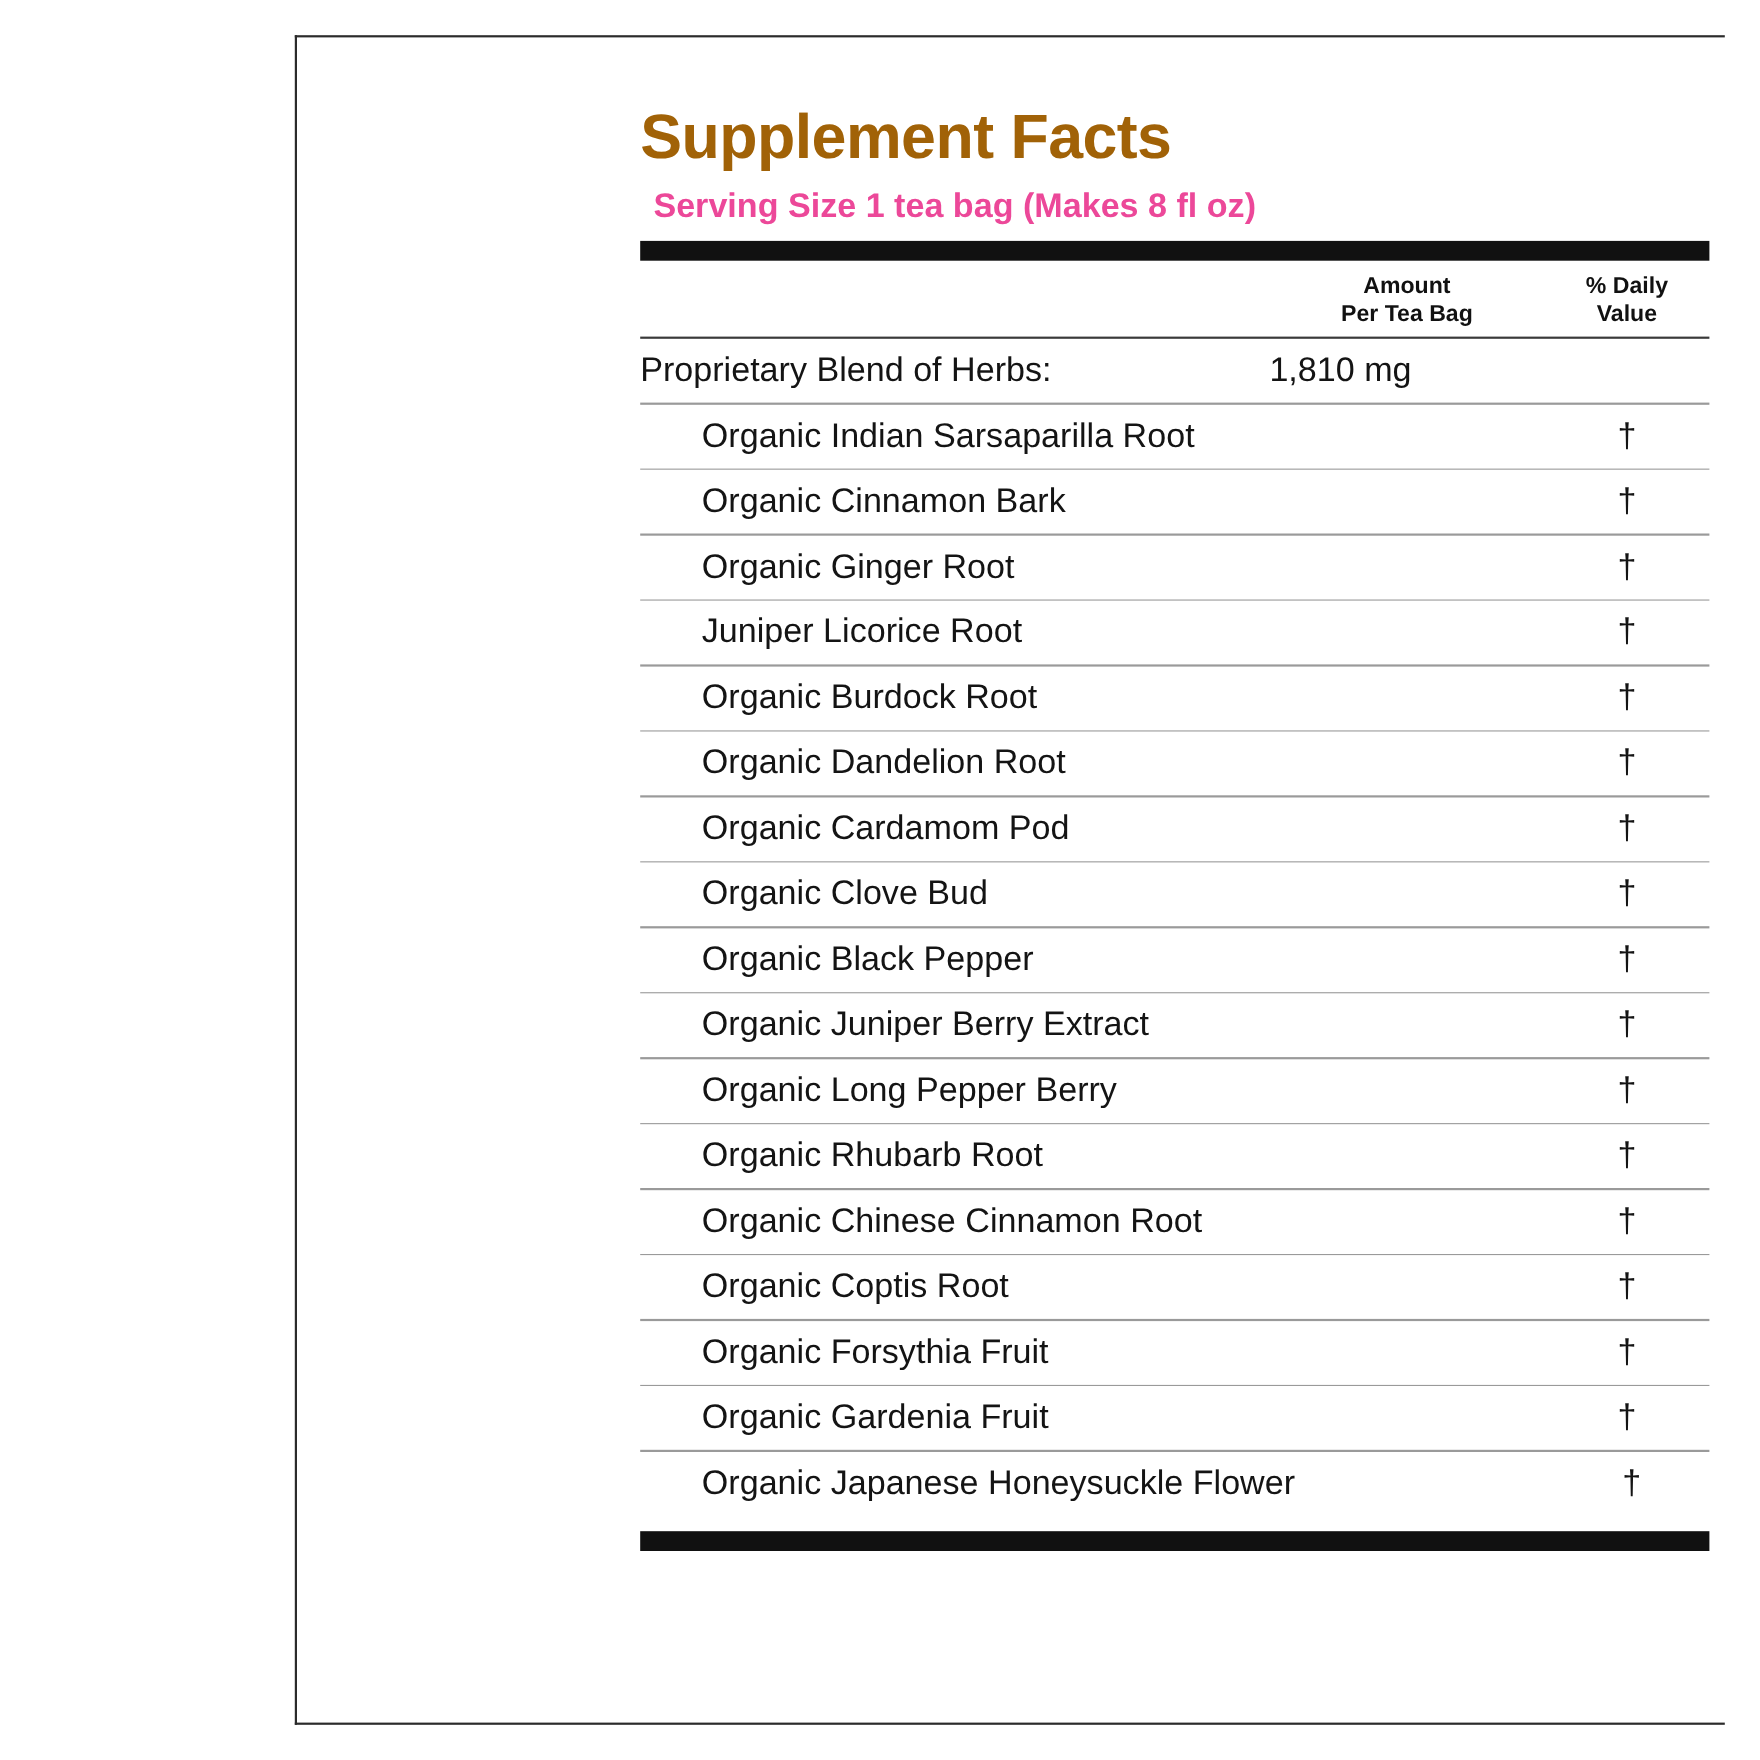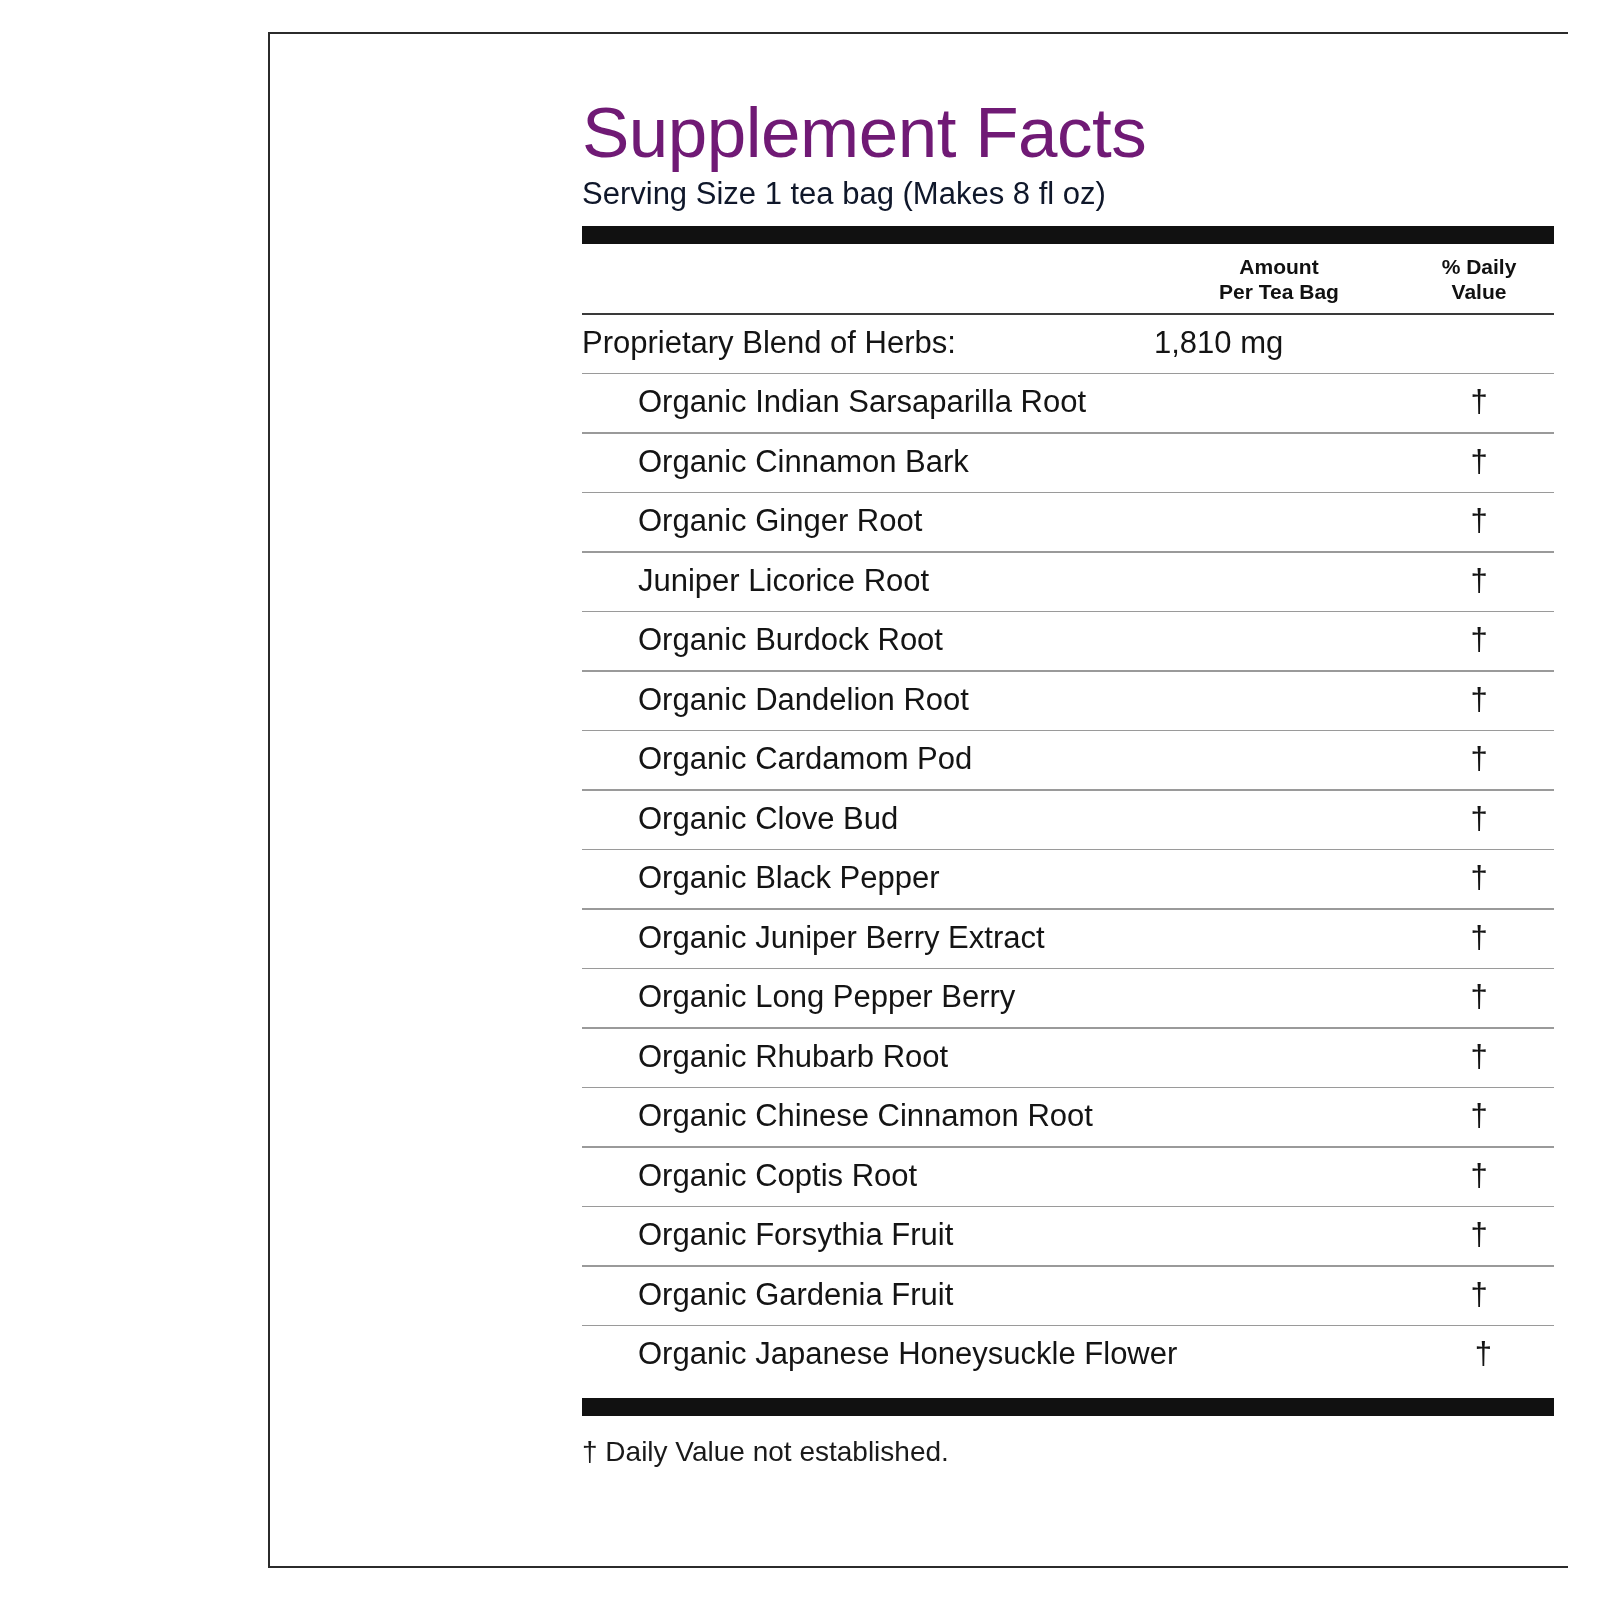--- a/index.html
+++ b/index.html
@@ -36,33 +36,34 @@
   }
 
   #inner {
     position: absolute;
     left: 312px;
     top: 62px;
     width: 972px;
   }
 
   .sf-title {
-    font-size: 71px;
-    font-weight: normal;
+    font-size: 57px;
+    font-weight: bold;
     letter-spacing: -0.5px;
     line-height: 1.05;
     margin: 0 0 4px 0;
-    color: #701a75;
+    color: #a16207;
   }
 
   .serving {
     font-size: 31px;
     line-height: 1.2;
-    margin: 0;
-    color: #0f172a;
+    margin: 12px;
+    color: #ec4899;
+    font-weight: bold;
   }
 
   .rule-thick {
     height: 18px;
     background: #111111;
     margin-top: 14px;
   }
 
   .rule-thin {
     height: 2px;
@@ -265,17 +266,16 @@
           <div class="rule-hair"></div>
           <div class="row ingredient">
             <div class="name">Organic Japanese Honeysuckle Flower</div>
             <div class="amt"></div>
             <div class="dv">†</div>
           </div>
         </div>
 
       <div class="rule-thick"></div>
 
-      <div class="footnote">† Daily Value not established.</div>
 
     </div>
   </div>
 </div>
 
 </body></html>

